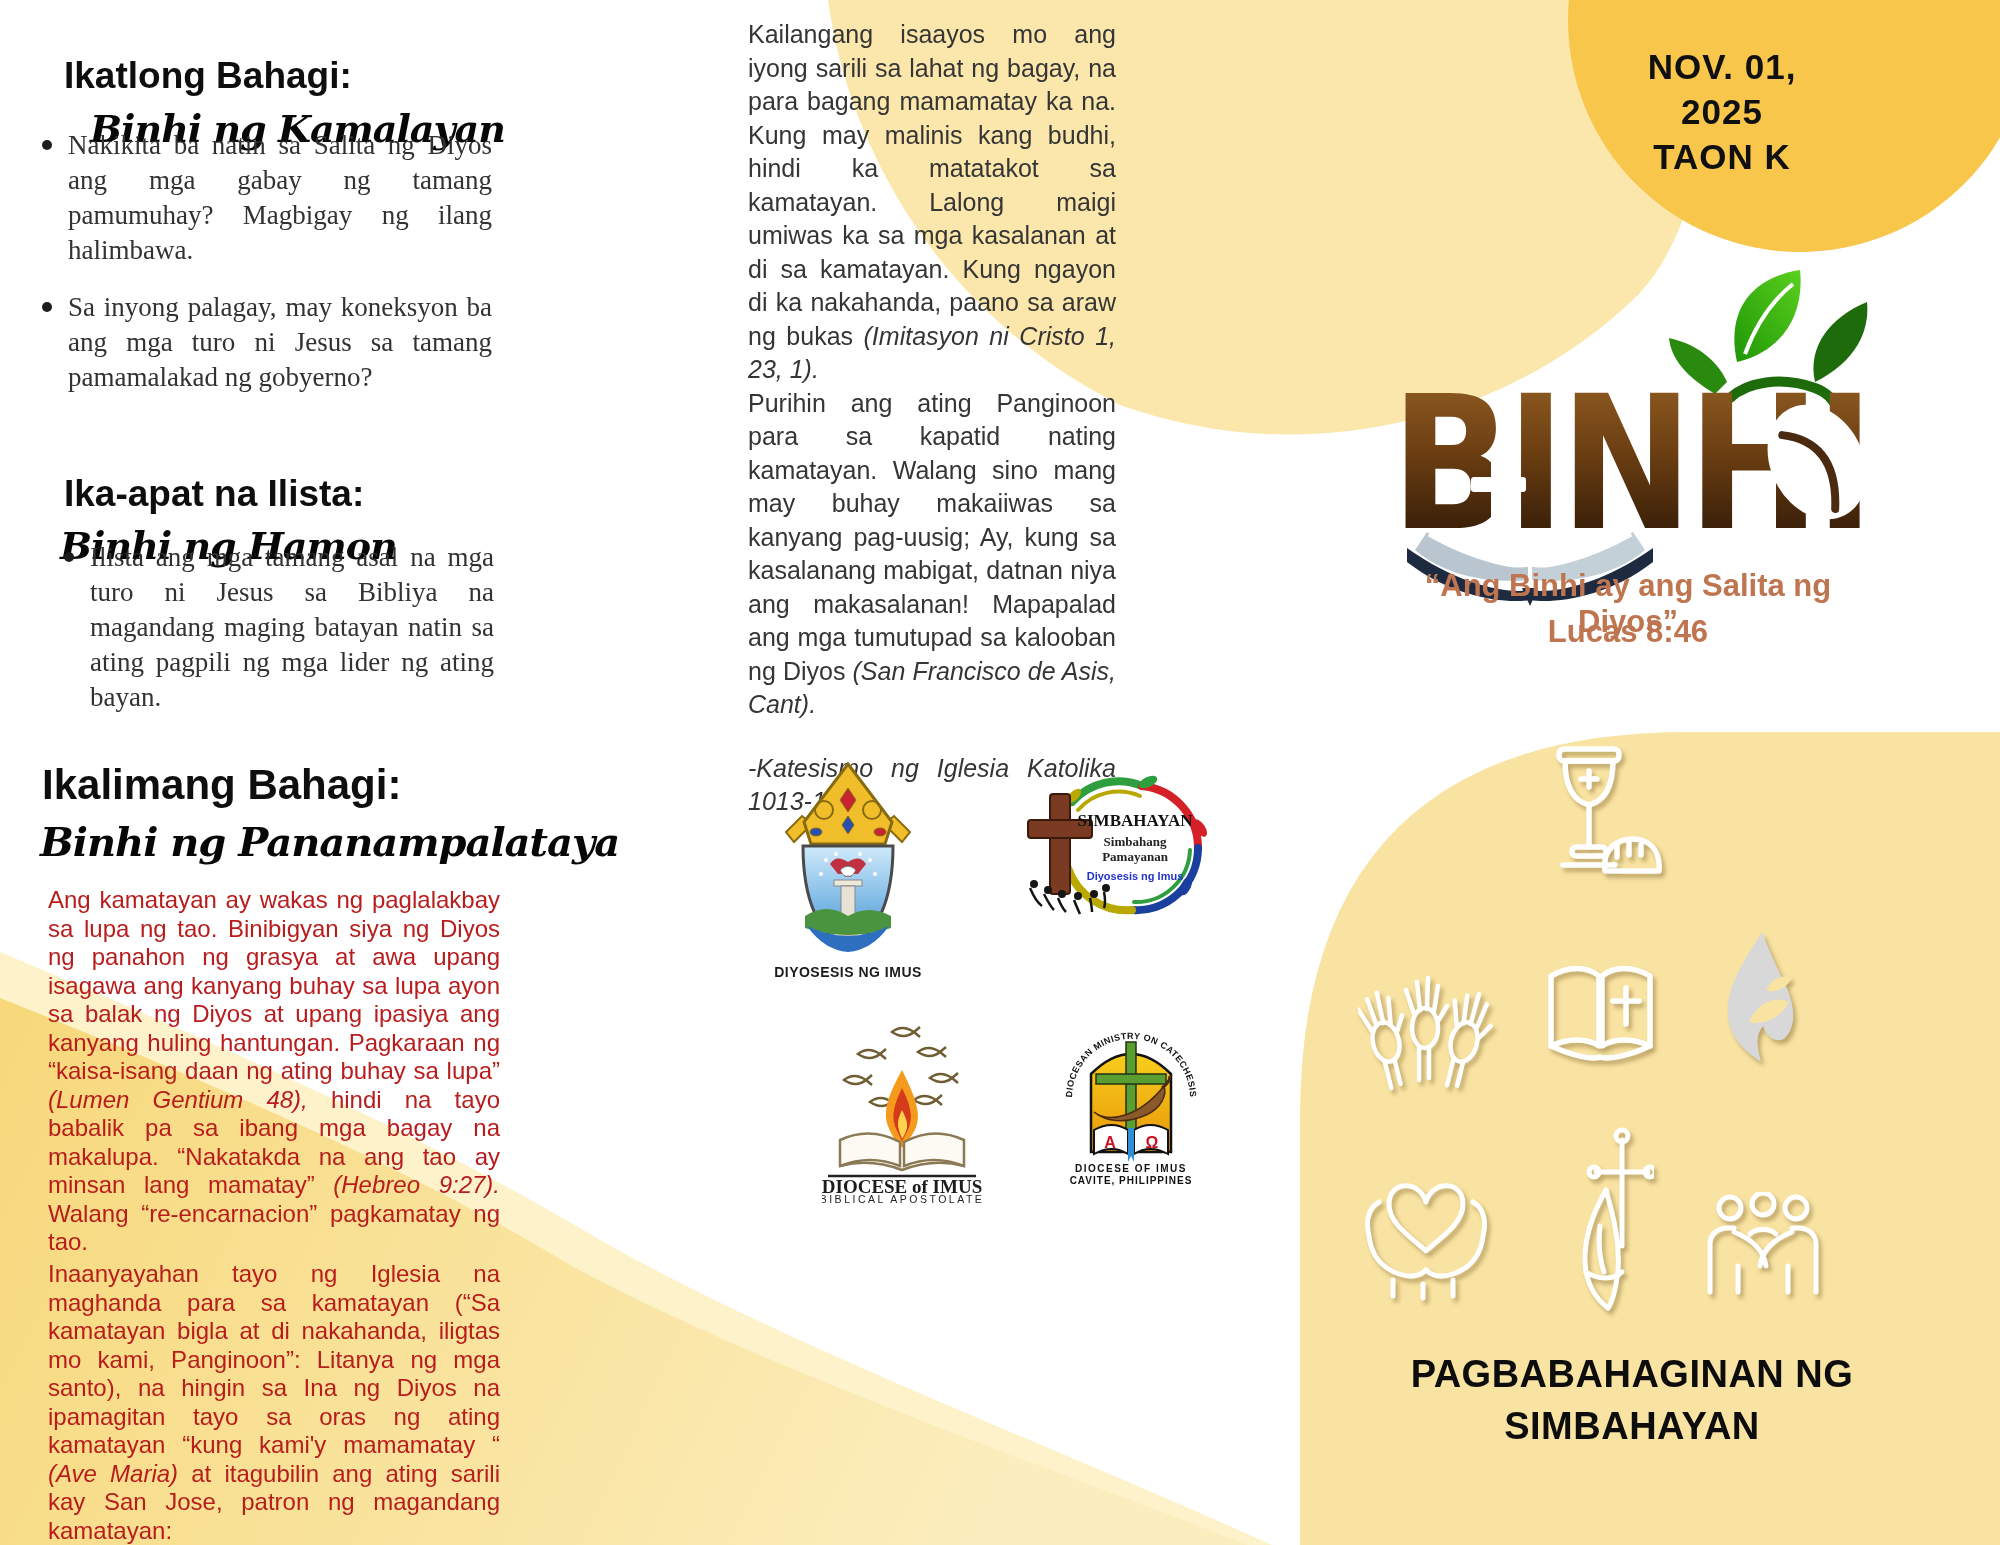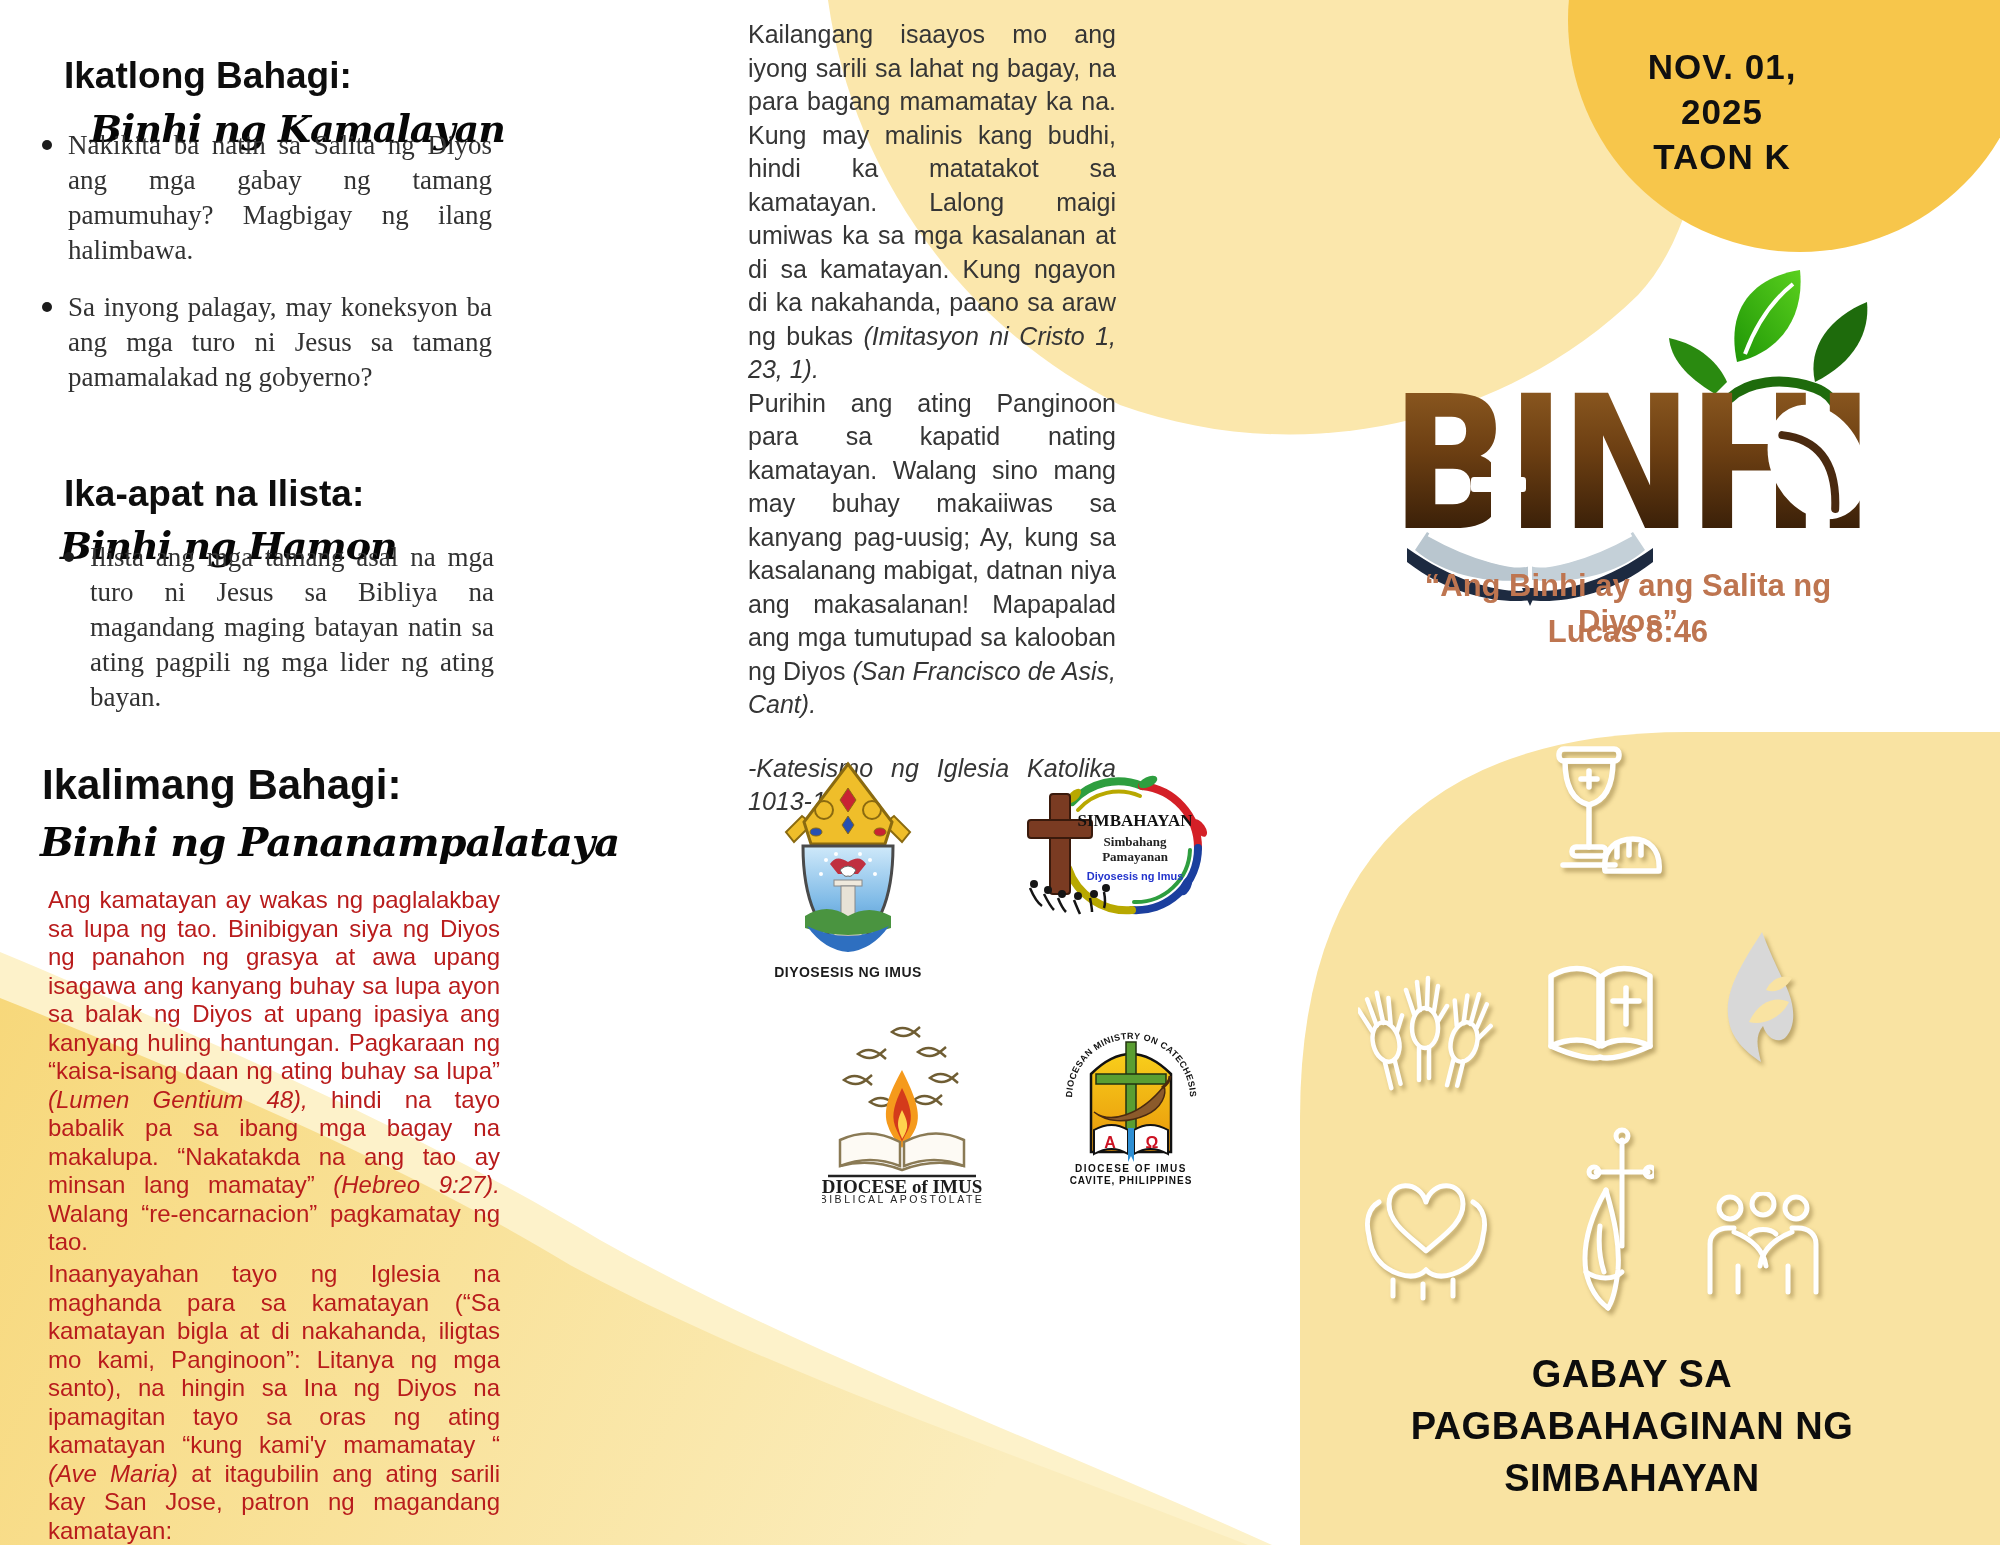--- a/index.html
+++ b/index.html
@@ -349,18 +349,17 @@
         <path d="M8,100 V52 C8,42 16,36 26,36 H32"></path>
         <path d="M114,100 V52 C114,42 106,36 96,36 H90"></path>
         <path d="M48,42 C54,36 68,36 74,42"></path>
         <path d="M32,40 C52,48 62,60 64,74 M90,40 C70,48 60,60 58,74"></path>
         <path d="M36,74 v26 M86,74 v26"></path>
       </g>
         </svg>
     </div>
 
     <div class="abs title-block">
-      <div>GABAY SA</div>
       <div>PAGBABAHAGINAN NG</div>
       <div>SIMBAHAYAN</div>
     </div>
   </section>
 </div>
 
 </body></html>

